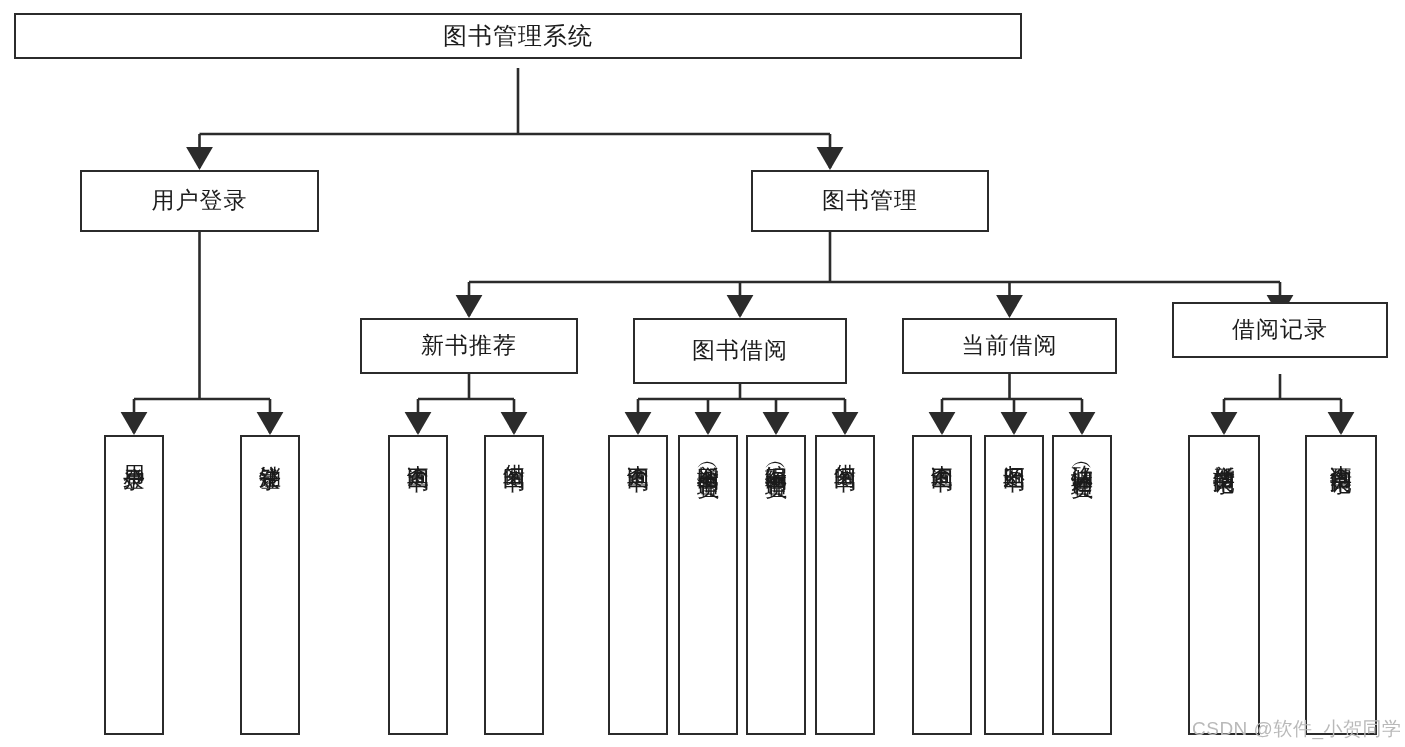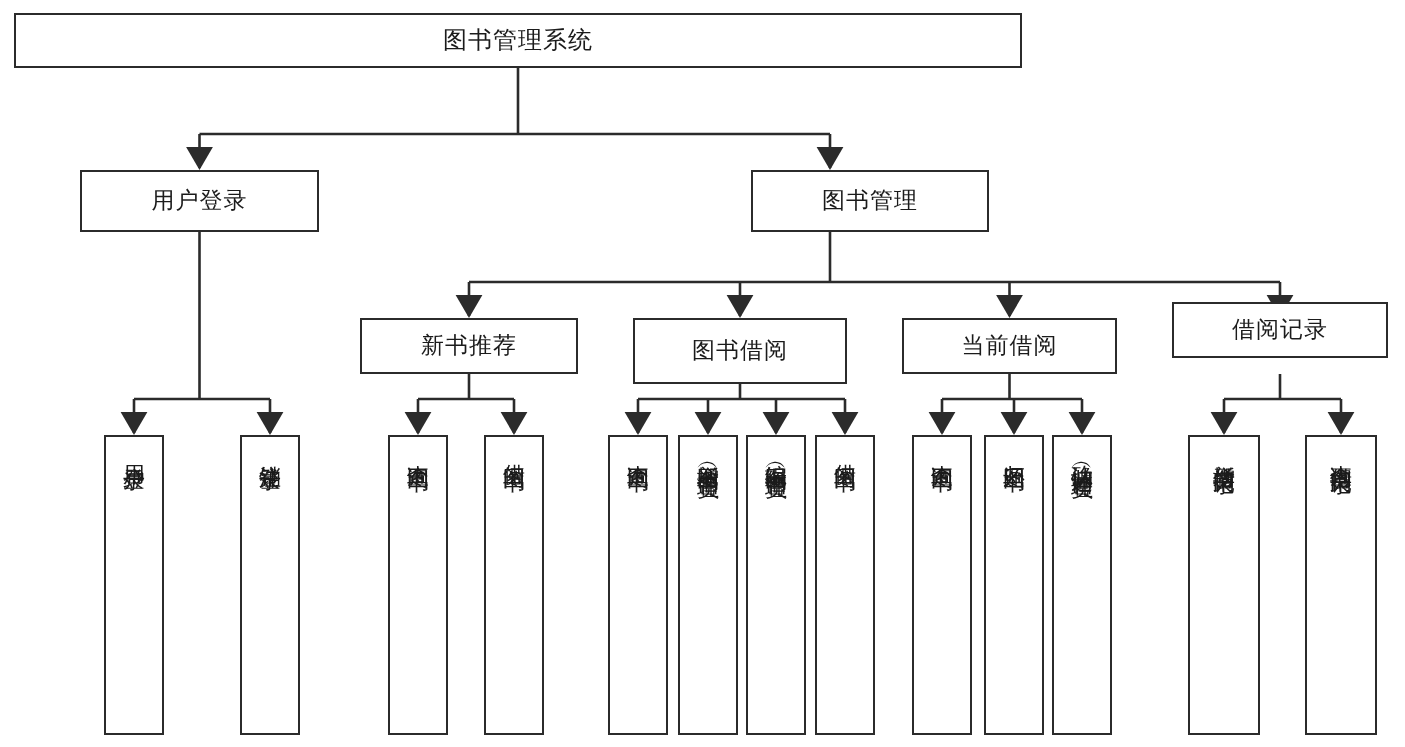--- a/index.html
+++ b/index.html
@@ -105,21 +105,21 @@
         <path d="M 942 399 L 942 433" marker-end="url(#arrow)"></path>
         <path d="M 1014 399 L 1014 433" marker-end="url(#arrow)"></path>
         <path d="M 1082 399 L 1082 433" marker-end="url(#arrow)"></path>
         <path d="M 1280 374 L 1280 399"></path>
         <path d="M 1224 399 L 1341 399"></path>
         <path d="M 1224 399 L 1224 433" marker-end="url(#arrow)"></path>
         <path d="M 1341 399 L 1341 433" marker-end="url(#arrow)"></path>
       </g>
   </svg>
   <div id="nodes">
-      <div class="node horiz root" style="left: 14px; top: 13px; width: 1008px; height: 55px;">
+      <div class="node horiz root" style="left: 14px; top: 13px; width: 1008px; height: 46px;">
         <span>图书管理系统</span>
       </div>
       <div class="node horiz" style="left: 80px; top: 170px; width: 239px; height: 62px;">
         <span>用户登录</span>
       </div>
       <div class="node horiz" style="left: 751px; top: 170px; width: 238px; height: 62px;">
         <span>图书管理</span>
       </div>
       <div class="node horiz" style="left: 360px; top: 318px; width: 218px; height: 56px;">
         <span>新书推荐</span>
@@ -166,13 +166,14 @@
       <div class="node vert" style="left: 1052px; top: 435px; width: 60px; height: 300px;">
         <span class="vtext">确认归还（管理员）</span>
       </div>
       <div class="node vert" style="left: 1188px; top: 435px; width: 72px; height: 300px;">
         <span class="vtext">新增借阅记录</span>
       </div>
       <div class="node vert" style="left: 1305px; top: 435px; width: 72px; height: 300px;">
         <span class="vtext">查询借阅记录</span>
       </div>
     </div>
+  <div class="watermark" style="left: 1192px; top: 716px;">CSDN @软件_小贺同学</div>
 </div>
 
 </body></html>

